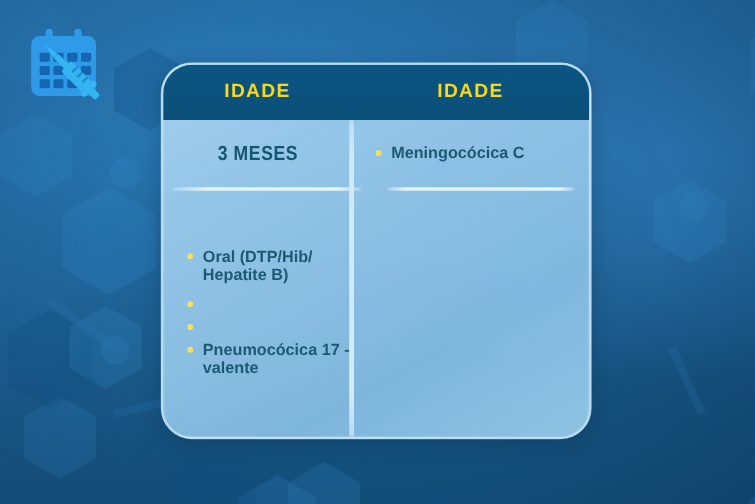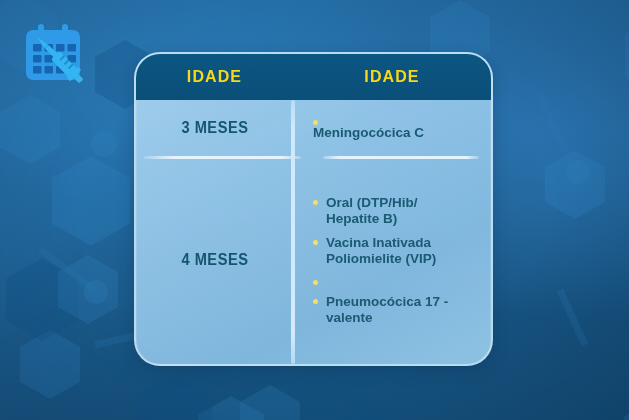--- a/index.html
+++ b/index.html
@@ -150,21 +150,21 @@
   .vax-item {
     display: flex;
     align-items: flex-start;
     color: #1b5a72;
     font-size: 13.5px;
     line-height: 15.5px;
     font-weight: bold;
     margin: 4.5px 0;
     font-family: "Liberation Sans", sans-serif;
   }
-  .row-3m .vax-item { margin: 0; flex-direction: column; }
+  .row-3m .vax-item { margin: 0; }
 
   .bullet {
     flex: 0 0 auto;
     width: 5px;
     height: 5px;
     border-radius: 50%;
     background: #f5df62;
     margin-right: 8px;
     margin-top: 5px;
   }
@@ -310,33 +310,28 @@
         </div>
         <div class="vax-cell">
           <div class="vax-item">
             <span class="bullet"></span>
             <span class="vax-text">Meningocócica C</span>
           </div>
         </div>
       </div>
 
       <div class="vrow row-4m">
-        <div class="age-cell">
-          <span class="age-label">4 MESES</span>
-        </div>
         <div class="vax-cell">
           <div class="vax-item">
             <span class="bullet"></span>
             <span class="vax-text">Oral (DTP/Hib/
 Hepatite B)</span>
           </div>
           <div class="vax-item">
             <span class="bullet"></span>
-            <span class="vax-text">Vacina Inativada
-Poliomielite (VIP)</span>
           </div>
           <div class="vax-item">
             <span class="bullet"></span>
           </div>
           <div class="vax-item">
             <span class="bullet"></span>
             <span class="vax-text">Pneumocócica 17 -
 valente</span>
           </div>
         </div>

